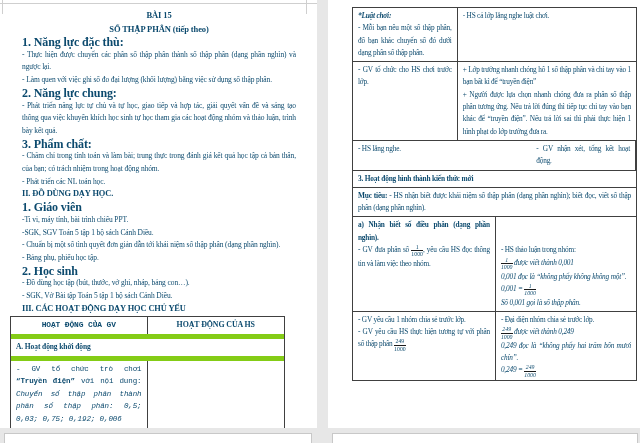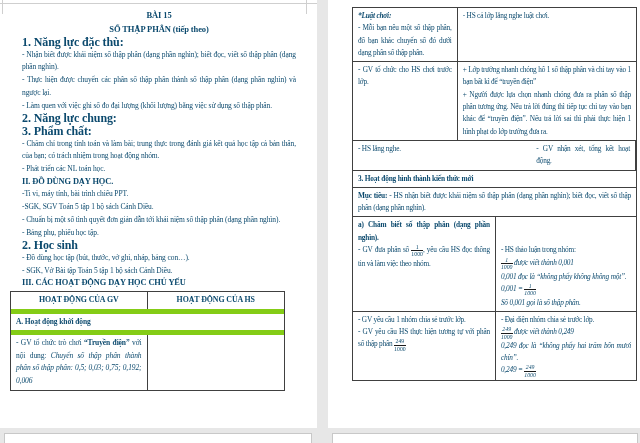--- a/index.html
+++ b/index.html
@@ -23,21 +23,21 @@
   .title{font-size:8.5px;line-height:13.5px;}
   .h1{font-size:8.4px;font-weight:bold;}
   .h2{font-weight:bold;font-size:12px;}
 
   
   .ltable{margin-left:-12px;width:273px;border:1px solid #404040;margin-top:1px;}
   .lrow{display:flex;}
   .lrow + .lrow{border-top:5px solid #84cc16;}
   .lcell{box-sizing:border-box;padding:2px 5px;}
   .lcell p{line-height:12.6px;}
-  .lc1{width:50%;border-right:1px solid #404040;}
+  .lc1{width:50%;border-right:1px solid #404040;font-family:Liberation Mono, monospace;}
   .lc2{width:50%;}
   .lfull{width:100%;}
   .lhead .lcell{padding:2px 3px;}
   .lhead p{text-align:center;font-size:7.9px;}
 
   
   .rtable{width:283px;border:1px solid #404040;}
   .rrow{display:flex;}
   .rrow + .rrow{border-top:1px solid #404040;}
   .rcell{box-sizing:border-box;padding:2px 5px;}
@@ -59,29 +59,30 @@
 </head>
 <body>
 
 <div class="canvas">
 
   <div class="page page-left">
     <p class="title b center">BÀI 15</p>
     <p class="title b center">SỐ THẬP PHÂN (tiếp theo)</p>
 
     <p class="h2">1. Năng lực đặc thù:</p>
-    <p>- Nhận biết được khái niệm số thập phân (dạng phần nghìn); biết đọc, viết số thập phân (dạng phần nghìn).</p>
     <p>- Thực hiện được chuyển các phân số thập phân thành số thập phân (dạng phần nghìn) và ngược lại.</p>
     <p>- Làm quen với việc ghi số đo đại lượng (khối lượng) bằng việc sử dụng số thập phân.</p>
     <p class="h2">2. Năng lực chung:</p>
+    <p>- Phát triển năng lực tự chủ và tự học, giao tiếp và hợp tác, giải quyết vấn đề và sáng tạo thông qua việc khuyến khích học sinh tự học tham gia các hoạt động nhóm và thảo luận, trình bày kết quả.</p>
     <p class="h2">3. Phẩm chất:</p>
     <p>- Chăm chỉ trong tính toán và làm bài; trung thực trong đánh giá kết quả học tập cả bản thân, của bạn; có trách nhiệm trong hoạt động nhóm.</p>
     <p>- Phát triển các NL toán học.</p>
 
     <p class="h1">II. ĐỒ DÙNG DẠY HỌC.</p>
+    <p class="h2">1. Giáo viên</p>
     <p>-Ti vi, máy tính, bài trình chiếu PPT.</p>
     <p>-SGK, SGV Toán 5 tập 1 bộ sách Cánh Diều.</p>
     <p>- Chuẩn bị một số tình quyết đơn giản dẫn tới khái niệm số thập phân (dạng phần nghìn).</p>
     <p>- Bảng phụ, phiếu học tập.</p>
     <p class="h2">2. Học sinh</p>
     <p>- Đồ dùng học tập (bút, thước, vở ghi, nháp, bảng con…).</p>
     <p>- SGK, Vở Bài tập Toán 5 tập 1 bộ sách Cánh Diều.</p>
 
     <p class="h1">III. CÁC HOẠT ĐỘNG DẠY HỌC CHỦ YẾU</p>
 
@@ -152,21 +153,21 @@
       </div>
 
       <div class="rrow">
         <div class="rcell rfull">
           <p><span class="b">Mục tiêu:</span><span> - HS nhận biết được khái niệm số thập phân (dạng phần nghìn); biết đọc, viết số thập phân (dạng phần nghìn).</span></p>
         </div>
       </div>
 
       <div class="rrow w50">
         <div class="rcell rgv">
-          <p class="b">a) Chăm biết số thập phân (dạng phần nghìn).</p>
+          <p class="b">a) Nhận biết số điều phân (dạng phần nghìn).</p>
           <p><span>- GV đưa phân số </span><span class="frac"><span class="fn">1</span><span class="fd">1000</span></span><span>, yêu cầu HS đọc thông tin và làm việc theo nhóm.</span></p>
         </div>
         <div class="rcell rhs">
           <p class="mt24">- HS thảo luận trong nhóm:</p>
           <p class="i"><span class="frac"><span class="fn">1</span><span class="fd">1000</span></span><span> được viết thành 0,001</span></p>
           <p class="i">0,001 đọc là “không phẩy không không một”.</p>
           <p class="i"><span>0,001 = </span><span class="frac"><span class="fn">1</span><span class="fd">1000</span></span></p>
           <p class="i">Số 0,001 gọi là số thập phân.</p>
         </div>
       </div>

